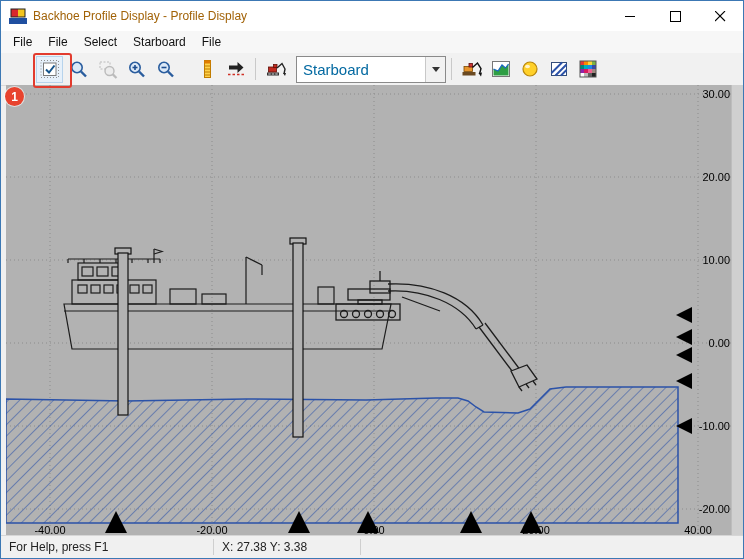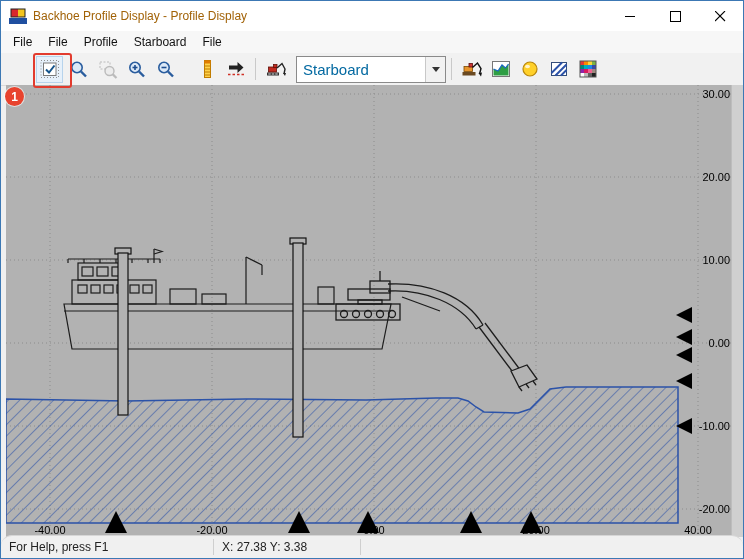--- a/index.html
+++ b/index.html
@@ -23,21 +23,21 @@
   .tb-sep{width:1px;height:22px;background:#c9c9c9;margin:0 5px;}
   .tb-gap{width:12px;}
   .combo{height:25px;width:148px;background:#fff;border:1px solid #8a8a8a;display:flex;align-items:center;margin-left:6px;}
   .combo-text{flex:1;font-size:15px;color:#0369a1;padding-left:6px;white-space:nowrap;overflow:hidden;}
   .combo-arrow{width:19px;height:100%;display:flex;align-items:center;justify-content:center;border-left:1px solid #c8c8c8;background:#f2f2f2;}
   .combo-arrow span{width:0;height:0;border-left:4px solid transparent;border-right:4px solid transparent;border-top:5px solid #333;}
   
   .canvas{position:absolute;top:84px;left:5px;width:728px;height:452px;background:#b2b2b2;}
   .right-strip{position:absolute;top:84px;right:0;width:11px;height:452px;background:#d0d0d0;border-left:1px solid #bdbdbd;}
   
-  .statusbar{position:absolute;left:0;right:0;bottom:0;height:22px;background:#f0f0f0;border-top:1px solid #d6d6d6;display:flex;align-items:center;font-size:12px;color:#222;border-radius:11px;}
+  .statusbar{position:absolute;left:0;right:0;bottom:0;height:22px;background:#f0f0f0;border-top:1px solid #d6d6d6;display:flex;align-items:center;font-size:12px;color:#222;}
   .sb-sec{padding:0 8px;height:100%;display:flex;align-items:center;}
   .sb-help{flex:0 0 196px;}
   .sb-coords{flex:0 0 130px;}
   .sb-div{width:1px;height:16px;background:#cfcfcf;}
   
   .anno-box{position:absolute;left:32px;top:52px;width:35px;height:31px;border:2px solid #e23b2e;border-radius:3px;pointer-events:none;}
   .anno-badge{position:absolute;left:4px;top:86px;width:19px;height:19px;border-radius:50%;background:#e8432e;color:#fff;font-size:12px;font-weight:bold;display:flex;align-items:center;justify-content:center;box-shadow:0 0 0 1px rgba(255,255,255,.6);}
 </style>
 </head>
 <body>
@@ -68,21 +68,21 @@
             <line x1="0" y1="0" x2="10" y2="10" stroke="#000" stroke-width="1.1"></line>
             <line x1="10" y1="0" x2="0" y2="10" stroke="#000" stroke-width="1.1"></line>
           </svg>
       </button>
     </div>
   </div>
 
   <div class="menubar">
     <span class="menu-item">File</span>
     <span class="menu-item">File</span>
-    <span class="menu-item">Profile</span>
+    <span class="menu-item">Select</span>
     <span class="menu-item">Starboard</span>
     <span class="menu-item">File</span>
   </div>
 
   <div class="toolbar">
 
     <button class="tb active">
       <svg width="20" height="20" viewBox="0 0 20 20">
         <rect x="1" y="1.5" width="17.5" height="17" fill="none" stroke="#8f8f8f" stroke-width="1" stroke-dasharray="1 2"></rect>
         <rect x="3.5" y="4" width="12.5" height="12.5" fill="#fff" stroke="#7a7a7a" stroke-width="1"></rect>

